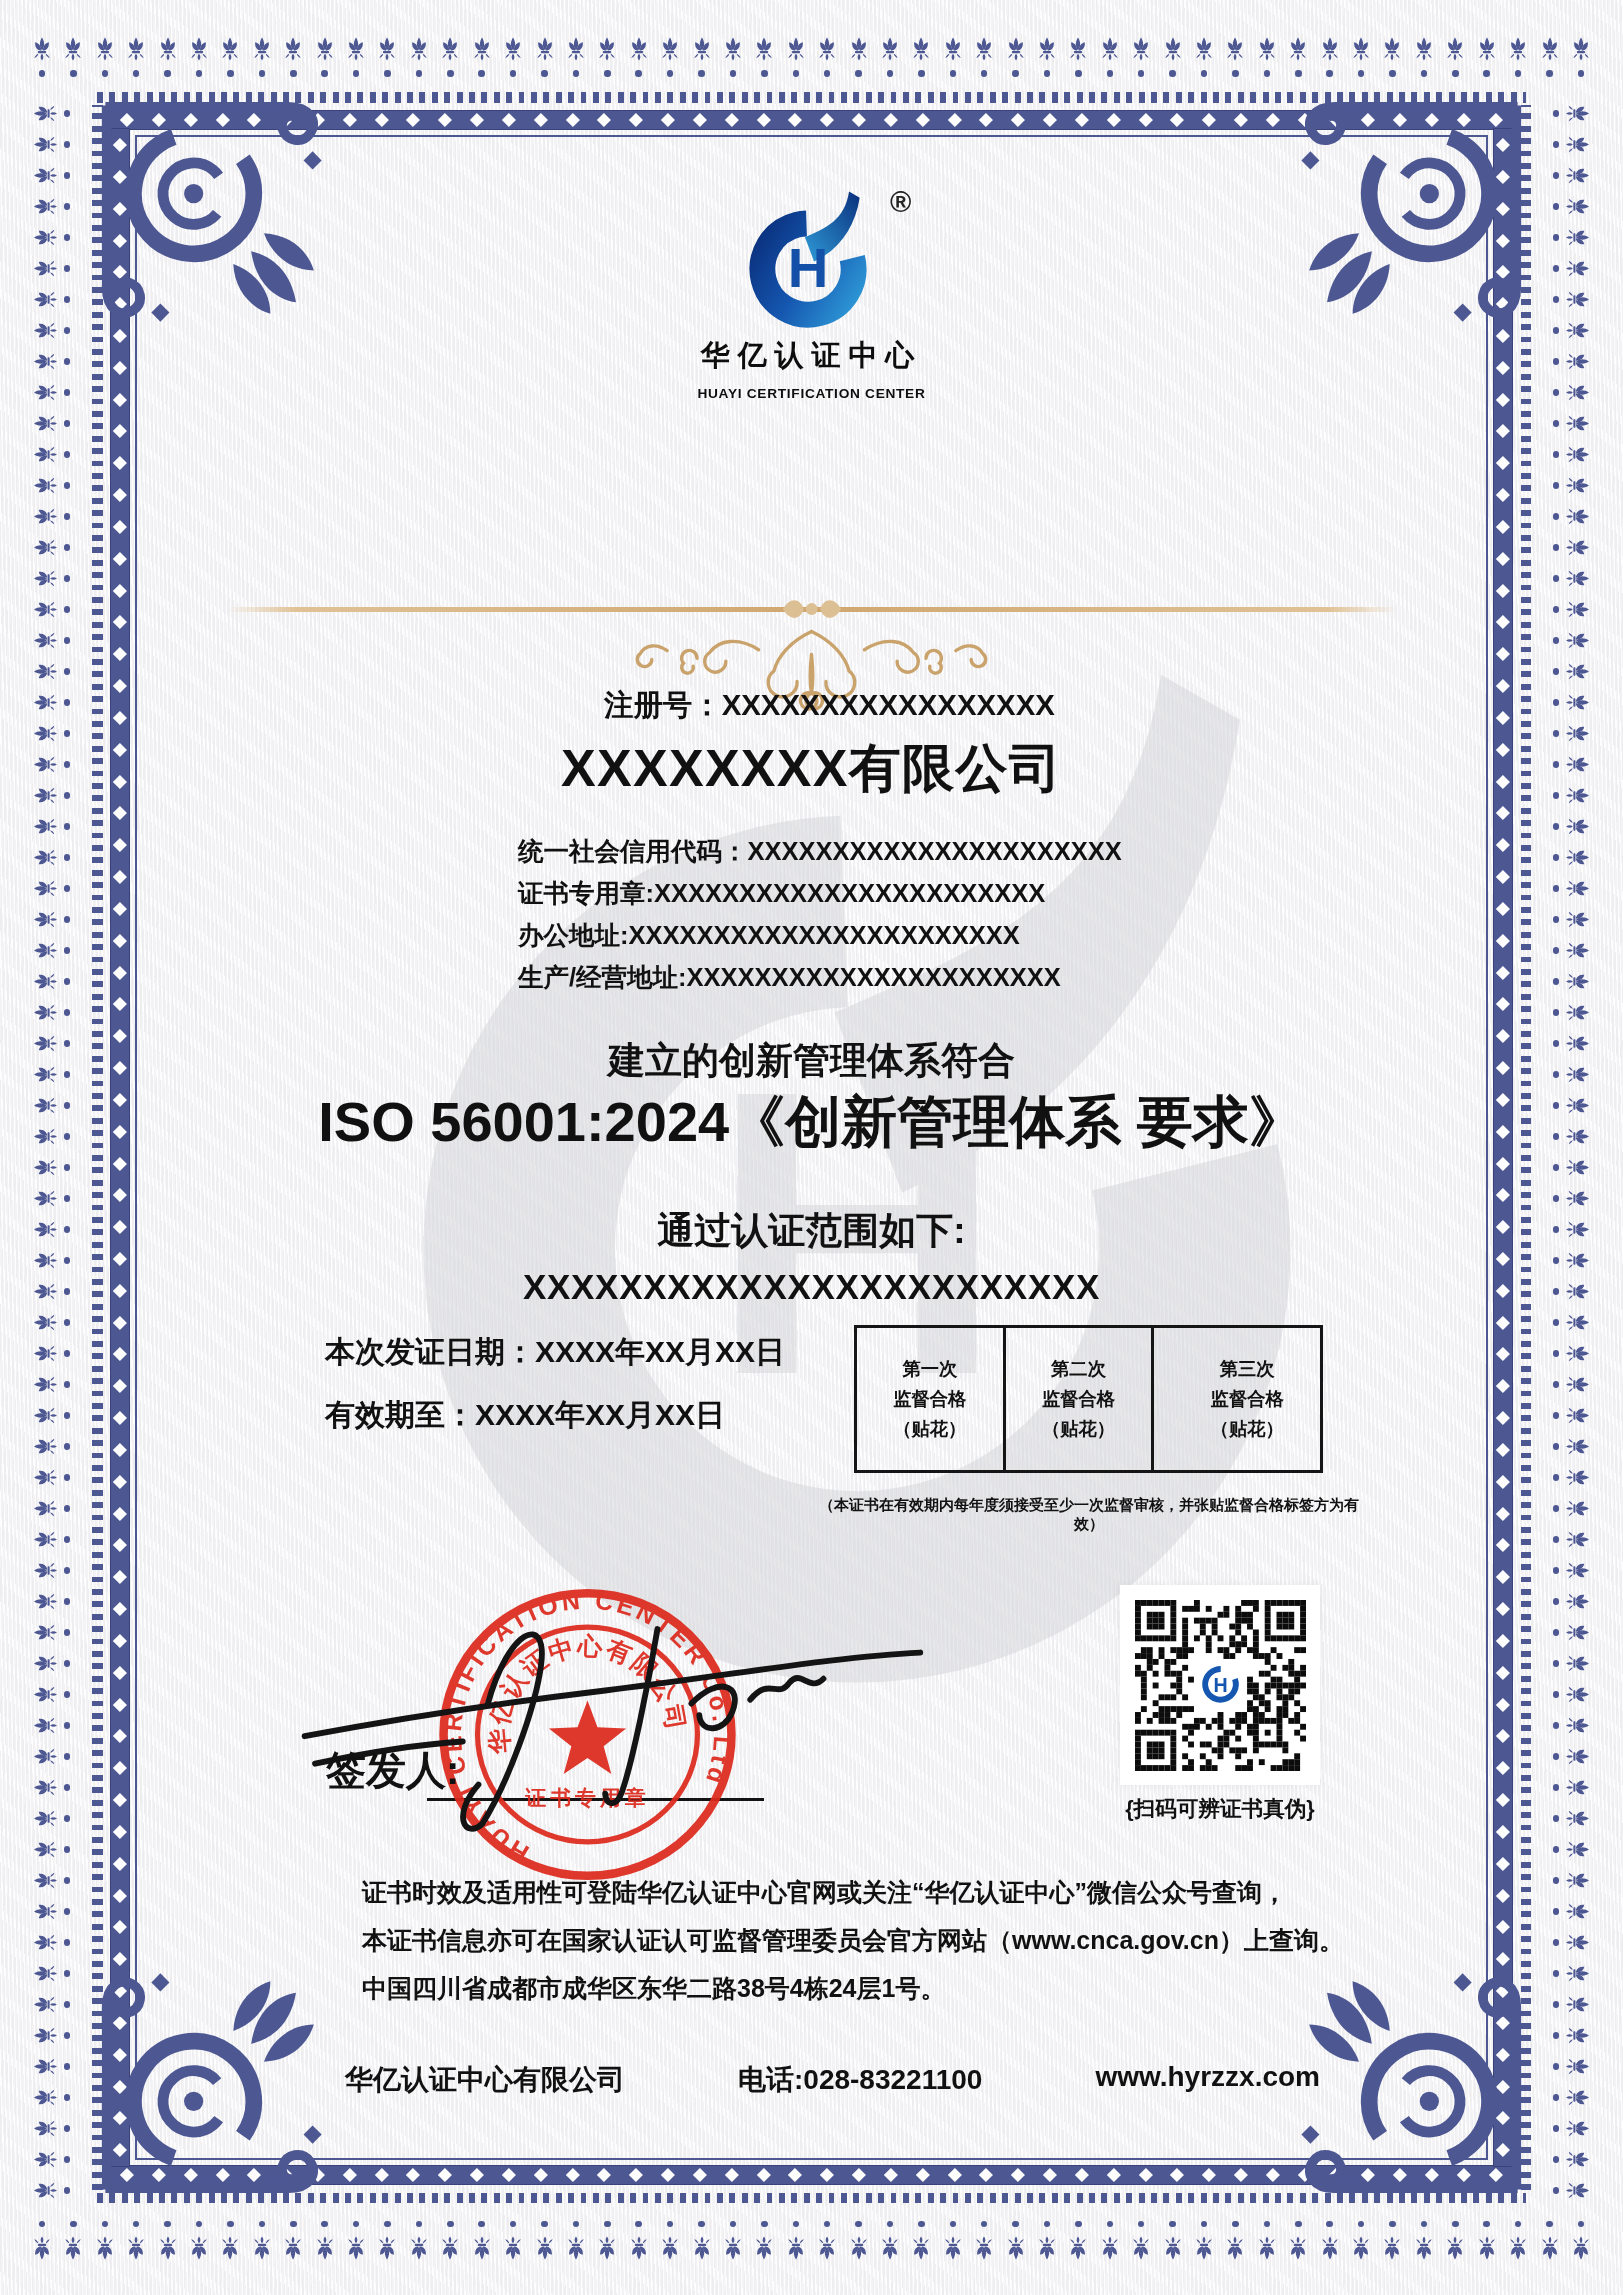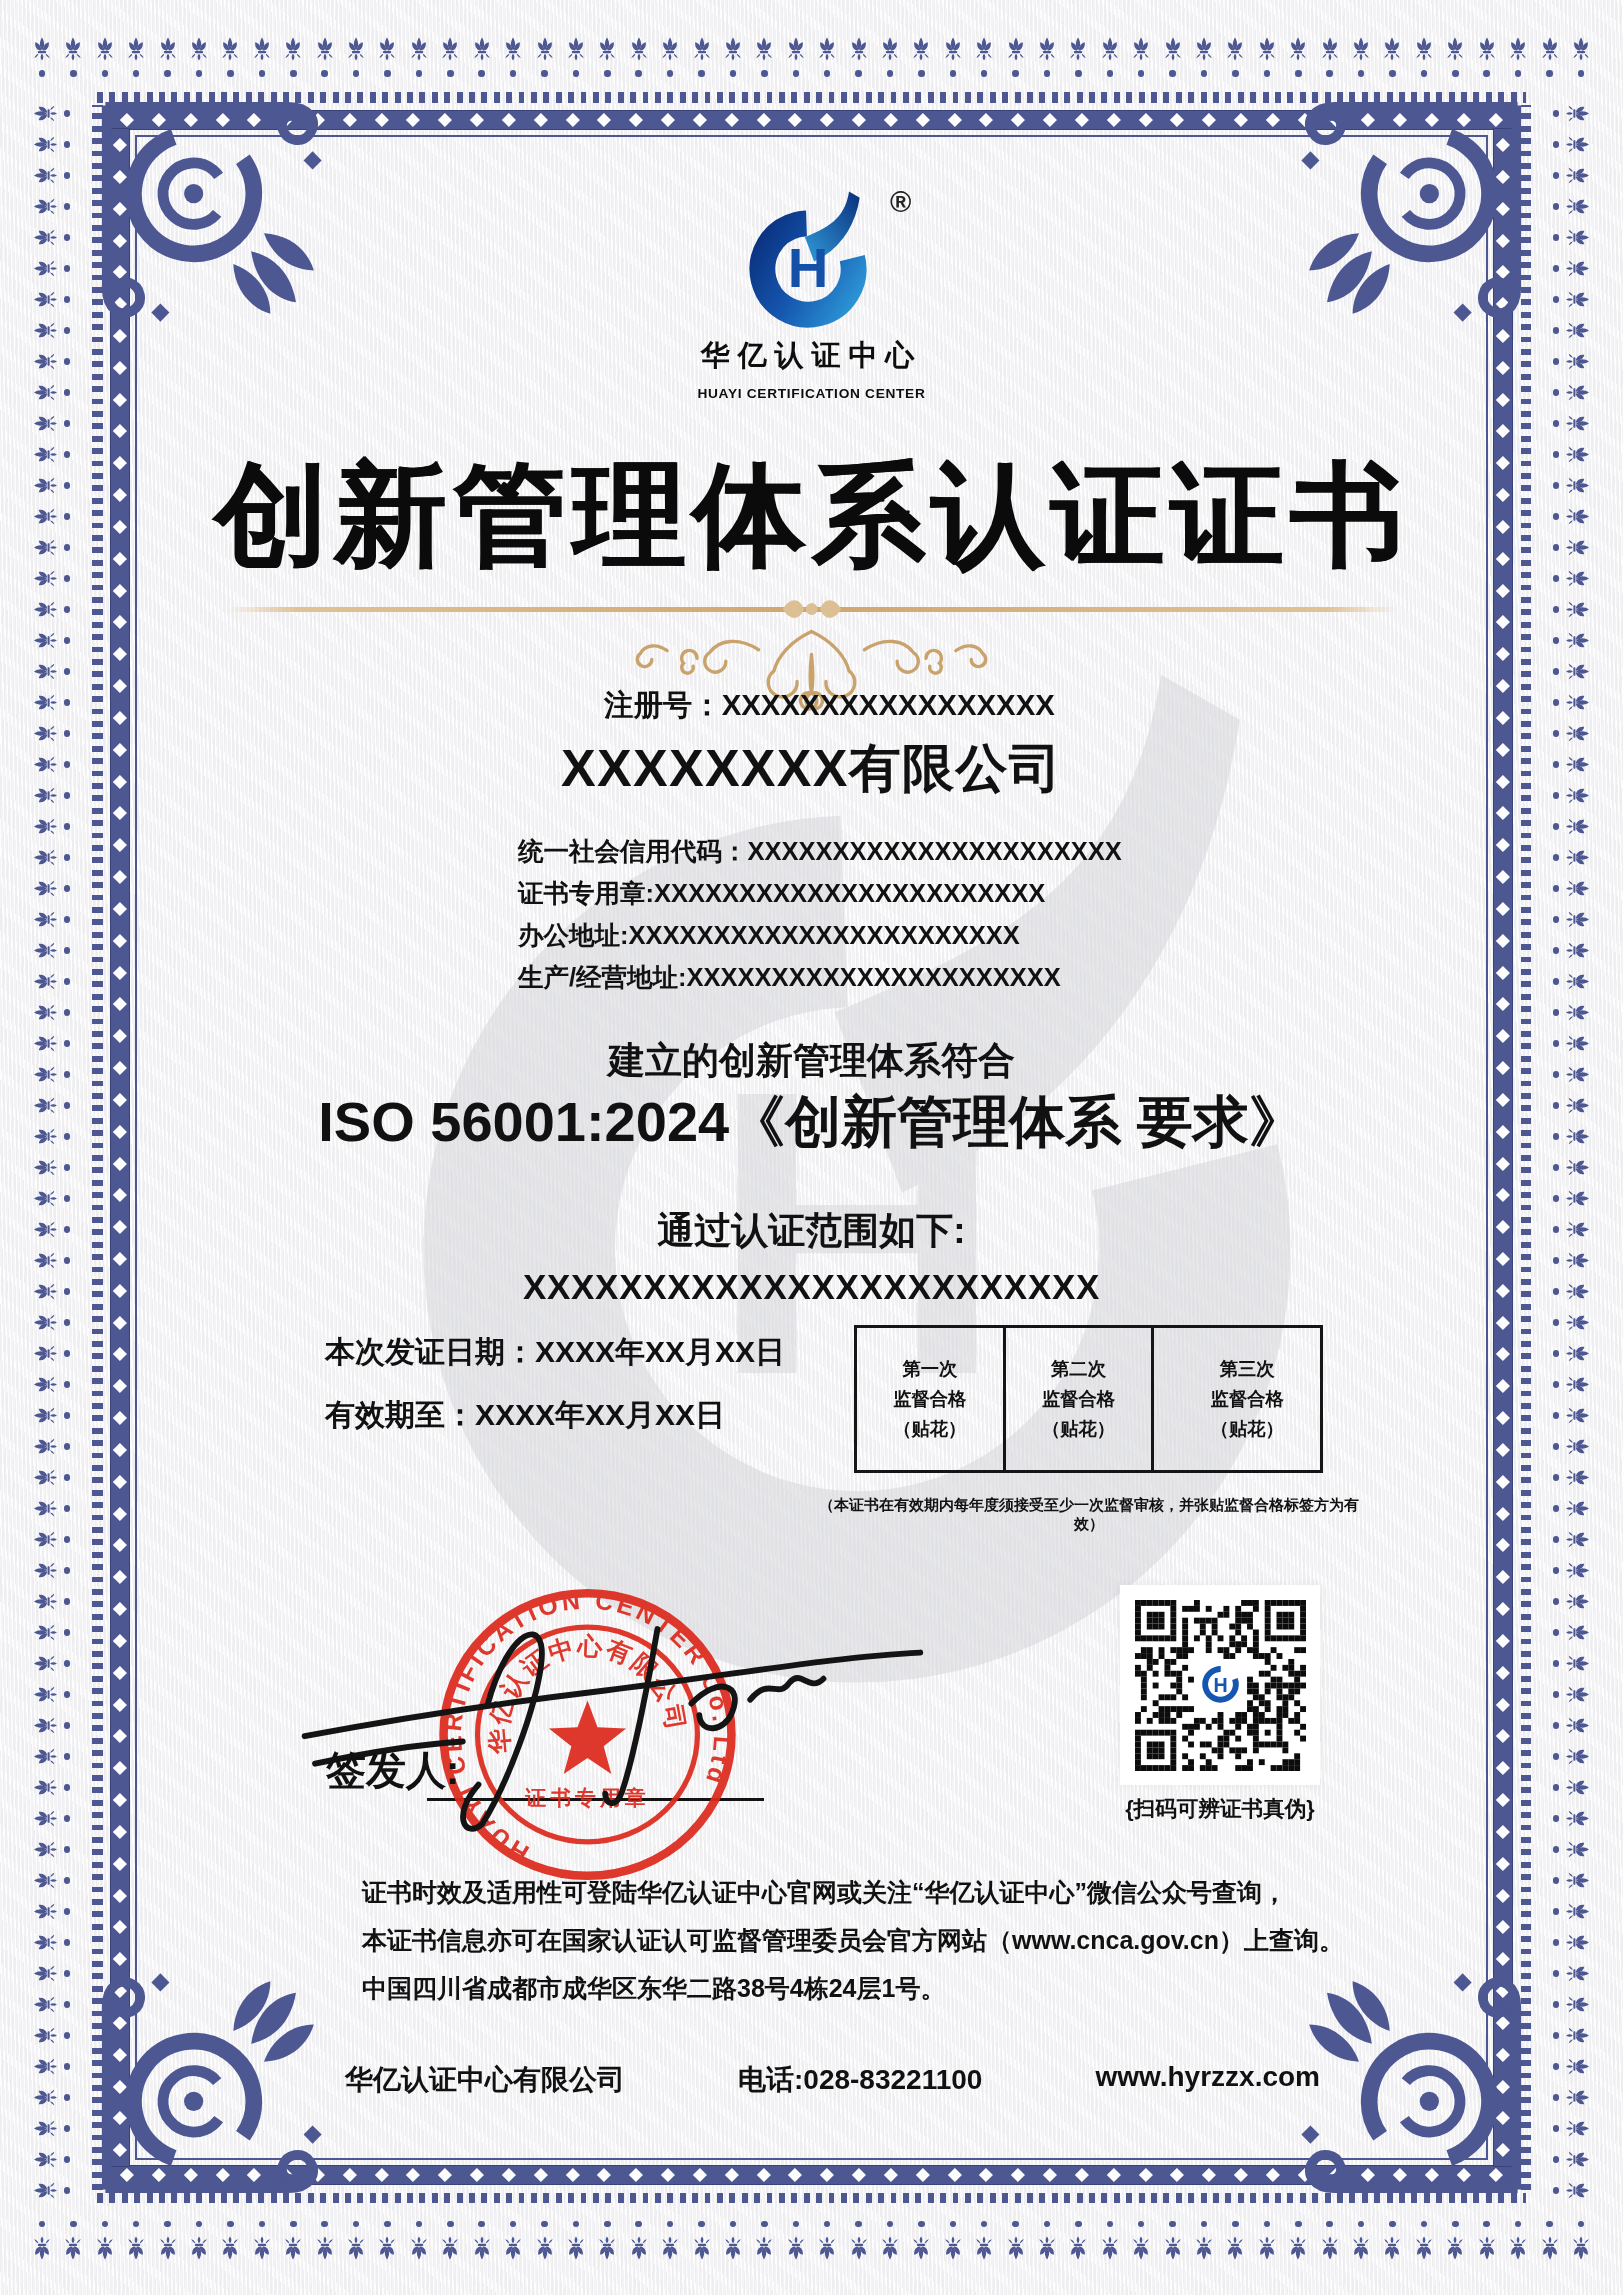--- a/index.html
+++ b/index.html
@@ -1802,21 +1802,20 @@
 
   <svg class="abs logo-mark" viewBox="0 0 200 200">
     <circle cx="100" cy="108" r="60" fill="none" stroke="url(#gBlue)" stroke-width="34" stroke-dasharray="295 82" transform="rotate(-14 100 108)"></circle>
     <path d="M168,14 C162,52 142,82 108,98 L96,66 C124,54 148,44 154,6 Z" fill="url(#gBlue2)"></path>
     <text x="100" y="132" text-anchor="middle" font-size="74" font-weight="bold" font-family="Liberation Sans, sans-serif" fill="#1450a8">H</text>
   </svg>
   <div class="abs reg-mark">®</div>
   <div class="abs ctr org-cn">华亿认证中心</div>
   <div class="abs ctr org-en">HUAYI CERTIFICATION CENTER</div>
 
-  <div class="abs ctr cert-title">创新管理体系认证证书</div>
   <div class="abs gold-line"></div>
   <svg class="abs gold-center" viewBox="0 0 125 52">
     <path d="M18,26 C28,8 44,8 50,26 C44,44 28,44 18,26 Z" fill="#dcbf93"></path>
     <path d="M107,26 C97,8 81,8 75,26 C81,44 97,44 107,26 Z" fill="#dcbf93"></path>
     <circle cx="62" cy="26" r="9" fill="#dcbf93"></circle>
   </svg>
   <svg class="abs flourish" viewBox="0 0 900 200">
     <g fill="none" stroke="#c9a36b" stroke-width="7" stroke-linecap="round">
       <g id="flhalf">
         <path d="M450,22 C408,42 380,72 372,104 a30,30 0 1 0 48,22"></path>

